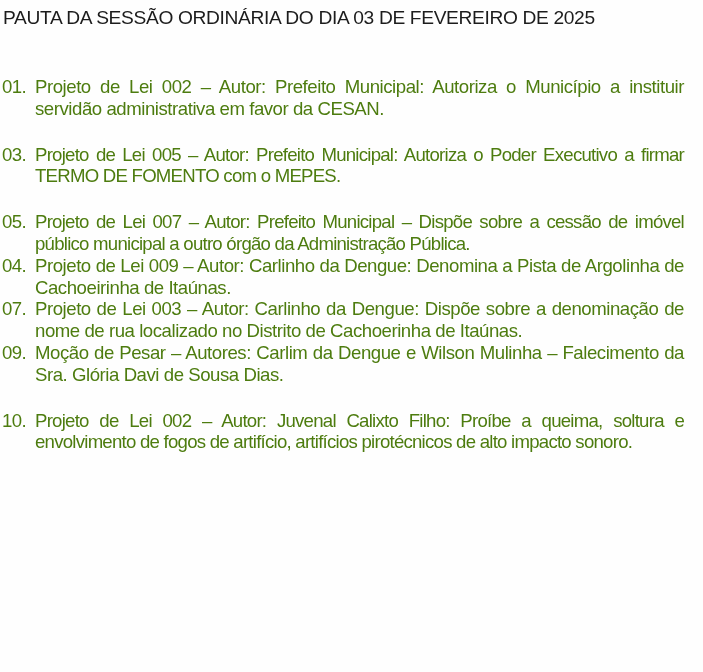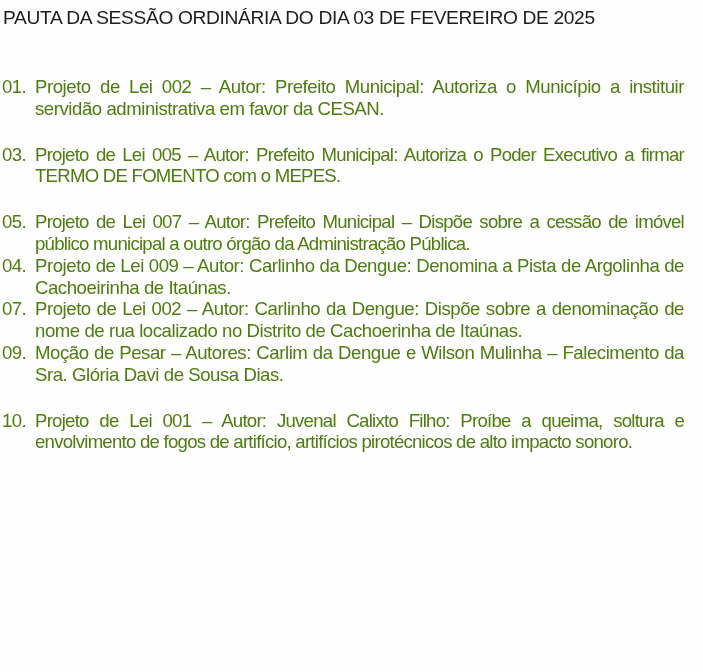--- a/index.html
+++ b/index.html
@@ -81,24 +81,24 @@
     <li class="item tight">
       <span class="item-num">05.</span>
       <span class="item-text">Projeto de Lei 007 – Autor: Prefeito Municipal – Dispõe sobre a cessão de imóvel público municipal a outro órgão da Administração Pública.</span>
     </li>
     <li class="item">
       <span class="item-num">04.</span>
       <span class="item-text">Projeto de Lei 009 – Autor: Carlinho da Dengue: Denomina a Pista de Argolinha de Cachoeirinha de Itaúnas.</span>
     </li>
     <li class="item">
       <span class="item-num">07.</span>
-      <span class="item-text">Projeto de Lei 002 – Autor: Carlinho da Dengue: Dispõe sobre a denominação de nome de rua localizado no Distrito de Cachoerinha de Itaúnas.</span>
+      <span class="item-text">Projeto de Lei 003 – Autor: Carlinho da Dengue: Dispõe sobre a denominação de nome de rua localizado no Distrito de Cachoerinha de Itaúnas.</span>
     </li>
     <li class="item">
       <span class="item-num">09.</span>
       <span class="item-text">Moção de Pesar – Autores: Carlim da Dengue e Wilson Mulinha – Falecimento da Sra. Glória Davi de Sousa Dias.</span>
     </li>
     <li class="item tight">
       <span class="item-num">10.</span>
-      <span class="item-text">Projeto de Lei 001 – Autor: Juvenal Calixto Filho: Proíbe a queima, soltura e envolvimento de fogos de artifício, artifícios pirotécnicos de alto impacto sonoro.</span>
+      <span class="item-text">Projeto de Lei 002 – Autor: Juvenal Calixto Filho: Proíbe a queima, soltura e envolvimento de fogos de artifício, artifícios pirotécnicos de alto impacto sonoro.</span>
     </li>
   </ol>
 </div>
 
 </body></html>

